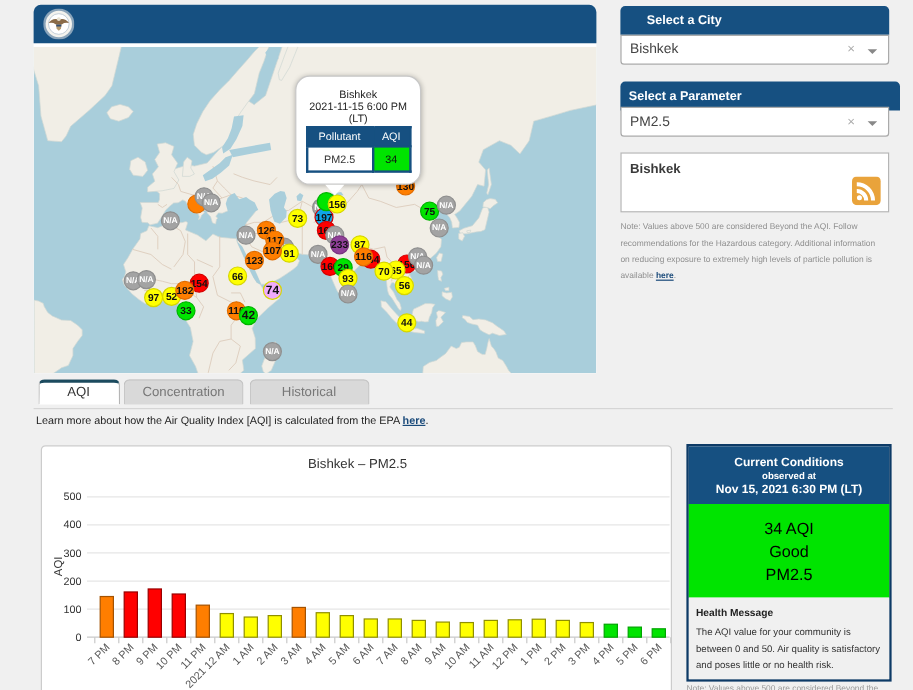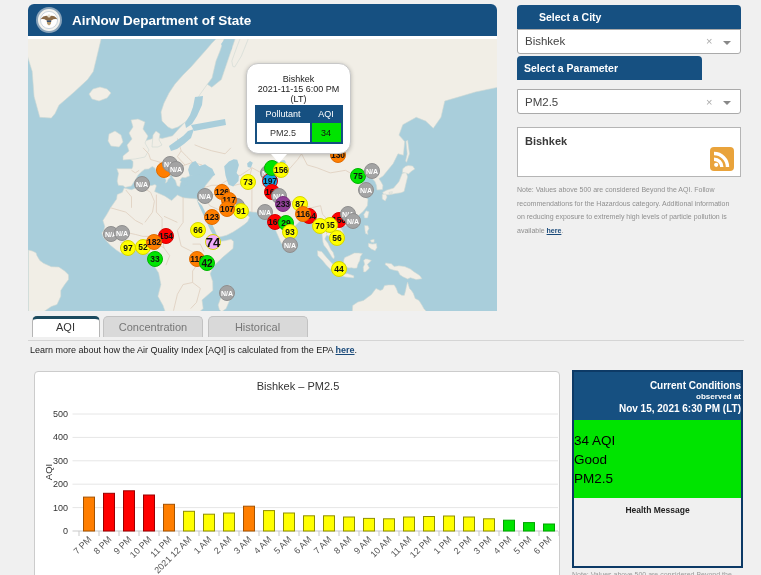--- a/index.html
+++ b/index.html
@@ -16,21 +16,20 @@
 <div class="abs hdrblue" style="left:28px;top:4px;width:469px;height:32px;border-radius:6px 6px 0 0">
   <svg class="abs" style="left:8px;top:3px" width="26" height="26" viewBox="0 0 26 26">
     <circle cx="13" cy="13" r="13" fill="#8aa4ba"></circle>
     <circle cx="13" cy="13" r="11" fill="#f4f3ee"></circle>
     <circle cx="13" cy="13" r="8.6" fill="#ffffff" stroke="#b9c6d2" stroke-width="0.7"></circle>
     <path d="M4.5,12.2 Q8,7.5 12.9,9.4 Q18,7.5 21.5,12.2 Q17.8,11.4 15.8,13.2 L10.2,13.2 Q8.2,11.4 4.5,12.2 Z" fill="#8a6b48"></path>
     <circle cx="13" cy="8.9" r="1.6" fill="#e8e2d2"></circle>
     <path d="M10.6,13 L15.4,13 L14.8,17 L13,18.6 L11.2,17 Z" fill="#b59a6e"></path>
     <path d="M10.9,13.4 L15.1,13.4 L15.1,15 L10.9,15 Z" fill="#334e74"></path>
   </svg>
-  <div class="abs" style="left:44px;top:9px;font-size:13.5px">AirNow Department of State</div>
 </div>
 
 <div class="abs" style="left:28px;top:39px;width:469px;height:272px;overflow:hidden">
 <svg width="469" height="272" viewBox="0 0 469 272" style="display:block">
 <rect width="469" height="272" fill="#a9cedb"></rect>
 <path d="M-32.1,-24.1 L-18.7,-7.0 L-7.3,-3.2 L-3.5,7.7 L4.2,32.5 L6.1,57.6 L11.8,78.3 L23.3,79.1 L27.1,74.4 L30.9,66.3 L46.2,53.0 L59.6,40.6 L65.3,32.5 L73.0,0.6 L65.3,-15.2 L50.0,-33.6 L21.4,-44.1 L-7.3,-38.8 Z" fill="#f1eee6" stroke="#cfd8d4" stroke-width="0.6"></path>
 <path d="M88.8,129.7 L90.5,134.4 L89.2,142.1 L90.3,146.3 L95.3,146.7 L97.0,148.4 L103.3,147.0 L106.8,141.7 L110.2,135.9 L113.5,132.8 L116.7,130.2 L120.5,130.0 L124.3,127.6 L126.8,128.9 L128.7,132.8 L131.4,135.4 L135.8,138.4 L137.1,139.2 L138.1,141.7 L137.3,144.1 L139.1,142.9 L140.0,140.4 L142.5,138.2 L139.6,135.7 L136.6,134.1 L133.3,124.3 L133.7,126.2 L136.4,128.1 L139.6,130.5 L143.4,133.1 L144.4,135.7 L144.6,138.4 L147.5,141.7 L149.0,146.7 L151.7,147.7 L152.4,143.9 L153.4,142.9 L151.9,141.2 L154.0,138.4 L157.2,138.7 L162.7,136.4 L170.4,133.9 L176.1,134.6 L182.8,136.2 L186.6,135.2 L177.3,146.7 L175.9,151.9 L174.0,155.8 L172.7,159.4 L169.6,162.5 L173.8,166.7 L178.0,175.2 L181.8,180.8 L185.9,189.7 L189.5,197.9 L192.9,197.8 L198.8,196.2 L205.1,193.0 L210.5,189.5 L216.2,185.6 L219.7,182.6 L221.6,178.3 L219.1,175.8 L215.5,174.1 L214.9,169.0 L218.1,171.8 L223.9,172.9 L234.4,173.9 L236.3,175.4 L241.4,178.1 L242.0,181.6 L246.4,185.0 L247.7,191.6 L250.4,197.8 L252.9,203.4 L255.4,206.9 L257.1,204.8 L259.8,202.6 L260.7,196.4 L260.4,191.6 L264.6,189.5 L269.7,184.4 L273.5,180.3 L277.4,179.9 L282.1,178.1 L283.7,182.0 L287.3,191.2 L293.8,190.5 L294.0,195.2 L294.9,203.0 L295.9,206.3 L298.9,210.0 L304.5,219.0 L306.0,219.7 L306.4,217.6 L305.1,213.2 L302.8,210.5 L300.1,204.6 L296.8,200.1 L298.4,196.6 L300.1,196.6 L301.6,198.1 L304.1,200.3 L307.5,202.8 L311.0,204.2 L312.7,201.8 L315.9,200.1 L316.1,195.8 L314.2,191.4 L310.8,185.8 L309.5,183.6 L311.2,181.8 L313.8,180.3 L316.9,180.6 L317.5,182.4 L324.2,178.9 L329.9,177.0 L335.6,172.0 L339.4,166.7 L340.0,160.3 L337.0,157.9 L336.2,152.1 L340.8,146.3 L338.5,145.1 L332.4,142.6 L334.7,138.9 L338.9,136.7 L344.2,139.4 L346.9,142.6 L348.4,146.3 L349.0,151.0 L354.5,150.5 L354.9,146.3 L352.8,142.4 L350.9,139.7 L355.1,136.9 L359.5,131.5 L365.2,124.6 L370.0,114.8 L375.4,116.2 L376.7,102.6 L371.0,96.1 L374.8,85.7 L388.2,78.3 L397.7,82.1 L405.3,89.3 L413.0,78.3 L416.8,62.0 L432.1,57.6 L447.4,53.0 L470.3,48.2 L474.1,-44.1 L222.0,-44.1 L193.3,40.6 L183.8,48.2 L176.1,43.2 L166.6,38.0 L160.8,53.0 L158.0,70.4 L159.9,80.2 L151.3,89.3 L144.6,96.8 L134.1,99.4 L126.1,97.8 L124.2,99.7 L116.5,102.0 L113.8,107.6 L110.4,109.1 L107.3,113.9 L103.7,112.7 L98.2,116.5 L105.0,122.4 L104.9,127.3 L103.9,129.7 Z" fill="#f1eee6" stroke="#cfd8d4" stroke-width="0.6"></path>
 <path d="M96.1,149.1 L103.5,150.7 L113.5,146.7 L123.8,146.5 L127.0,145.5 L128.4,146.7 L126.6,152.6 L136.6,156.9 L143.6,161.6 L149.4,156.0 L155.1,158.7 L164.5,159.6 L169.0,159.9 L169.6,162.5 L171.5,166.9 L175.3,175.2 L178.2,181.2 L180.9,187.5 L183.4,192.4 L186.0,196.4 L189.1,198.1 L191.4,202.4 L196.4,201.8 L203.0,200.3 L205.5,202.4 L205.0,209.6 L195.2,217.8 L188.7,224.1 L185.5,227.2 L182.2,234.8 L184.7,242.6 L184.9,251.4 L174.0,261.0 L175.2,269.6 L170.4,273.8 L166.6,282.5 L139.8,282.5 L139.8,280.3 L135.0,266.5 L129.9,257.3 L132.9,245.5 L130.6,233.9 L125.1,225.3 L125.7,218.0 L123.6,213.8 L118.8,214.2 L115.7,210.7 L109.3,211.3 L103.5,213.4 L98.0,212.5 L93.0,214.2 L88.2,210.9 L82.1,206.1 L75.6,198.7 L73.9,194.0 L75.8,191.4 L76.8,187.5 L74.9,181.4 L78.7,175.6 L82.5,168.8 L88.6,160.1 L89.2,155.6 L94.4,153.3 Z" fill="#f1eee6" stroke="#cfd8d4" stroke-width="0.6"></path>
 <path d="M201.5,245.7 L203.8,252.4 L202.5,259.4 L198.1,269.6 L193.7,272.8 L191.4,270.7 L190.1,266.1 L192.2,260.4 L195.8,252.6 L199.0,247.4 Z" fill="#f1eee6" stroke="#cfd8d4" stroke-width="0.6"></path>
 <path d="M206.7,28.0 L213.4,17.0 L220.0,0.6 L217.2,-13.5 L209.5,6.3 L203.8,22.0 L204.8,27.4 Z" fill="#f1eee6" stroke="#cfd8d4" stroke-width="0.6"></path>
@@ -108,21 +107,21 @@
 <path d="M197,0 L203,3 L204,10 L198,14 L193,5 Z" fill="#a9cedb"></path>
 </svg>
 <div class="mk" style="left:75px;top:187px;background:#a3a3a3;border-color:#8f8f8f;color:#fff;font-size:7px">N/A</div>
 <div class="mk" style="left:86px;top:186px;background:#a3a3a3;border-color:#8f8f8f;color:#fff;font-size:7px">N/A</div>
 <div class="mk" style="left:130px;top:189px;background:#ff0000;border-color:#d40000;color:#111;font-size:8.5px">154</div>
 <div class="mk" style="left:92px;top:201px;background:#ffff00;border-color:#d6d600;color:#111;font-size:8.5px">97</div>
 <div class="mk" style="left:107px;top:200px;background:#ffff00;border-color:#d6d600;color:#111;font-size:8.5px">52</div>
 <div class="mk" style="left:118px;top:195px;background:#ff7e00;border-color:#e06c00;color:#111;font-size:8.5px">182</div>
 <div class="mk" style="left:119px;top:212px;background:#00e400;border-color:#00b400;color:#111;font-size:8.5px">33</div>
 <div class="mk" style="left:162px;top:183px;background:#ffff00;border-color:#d6d600;color:#111;font-size:8.5px">66</div>
-<div class="mk" style="left:177px;top:195px;background:#f0abfc;border-color:#d6d600;color:#111;font-size:13px">74</div>
+<div class="mk" style="left:191px;top:195px;background:#f0abfc;border-color:#d6d600;color:#111;font-size:10px">74</div>
 <div class="mk" style="left:161px;top:212px;background:#ff7e00;border-color:#e06c00;color:#111;font-size:8.5px">110</div>
 <div class="mk" style="left:171px;top:216px;background:#00e400;border-color:#00b400;color:#111;font-size:10px">42</div>
 <div class="mk" style="left:191px;top:246px;background:#a3a3a3;border-color:#8f8f8f;color:#fff;font-size:7px">N/A</div>
 <div class="mk" style="left:106px;top:137px;background:#a3a3a3;border-color:#8f8f8f;color:#fff;font-size:7px">N/A</div>
 <div class="mk" style="left:128px;top:123px;background:#ff7e00;border-color:#e06c00;color:#111;font-size:8.5px"></div>
 <div class="mk" style="left:134px;top:117px;background:#a3a3a3;border-color:#8f8f8f;color:#fff;font-size:7px">N/A</div>
 <div class="mk" style="left:140px;top:122px;background:#a3a3a3;border-color:#8f8f8f;color:#fff;font-size:7px">N/A</div>
 <div class="mk" style="left:169px;top:149px;background:#a3a3a3;border-color:#8f8f8f;color:#fff;font-size:7px">N/A</div>
 <div class="mk" style="left:176px;top:170px;background:#ff7e00;border-color:#e06c00;color:#111;font-size:8.5px">123</div>
 <div class="mk" style="left:186px;top:145px;background:#ff7e00;border-color:#e06c00;color:#111;font-size:8.5px">126</div>
@@ -271,38 +270,39 @@
       <rect x="468.5" y="148.2" width="11" height="10.8" fill="#00e400" stroke="#00a400" stroke-width="1"></rect>
       <text transform="translate(477.0,168.0) rotate(-45)" text-anchor="end" font-size="9" fill="#555">4 PM</text>
       <rect x="488.5" y="150.6" width="11" height="8.4" fill="#00e400" stroke="#00a400" stroke-width="1"></rect>
       <text transform="translate(497.0,168.0) rotate(-45)" text-anchor="end" font-size="9" fill="#555">5 PM</text>
       <rect x="508.5" y="152.0" width="11" height="7.0" fill="#00e400" stroke="#00a400" stroke-width="1"></rect>
       <text transform="translate(517.0,168.0) rotate(-45)" text-anchor="end" font-size="9" fill="#555">6 PM</text>
 </svg>
 </div>
 
 <div class="abs" style="left:572px;top:370px;width:171px;height:198px;border:2px solid #0d3a66;z-index:2">
-  <div style="background:#165081;color:#fff;text-align:right;height:48px;padding-top:6px">
+  <div style="background:#165081;color:#fff;text-align:center;height:48px;padding-top:6px">
     <div style="font-size:10px;font-weight:bold;margin-top:2px">Current Conditions</div>
     <div style="font-size:8px;font-weight:bold;margin-top:1px">observed at</div>
     <div style="font-size:10px;font-weight:bold;margin-top:2px">Nov 15, 2021 6:30 PM (LT)</div>
   </div>
-  <div style="background:#00e400;height:78px;color:#000;font-size:13.5px;padding-top:11px;line-height:19px">34 AQI<br>Good<br>PM2.5</div>
+  <div style="background:#00e400;height:78px;text-align:center;color:#000;font-size:13.5px;padding-top:11px;line-height:19px">34 AQI<br>Good<br>PM2.5</div>
   <div style="background:#f0f0f0;height:68px;padding:4px 6px 0 6px">
-    <div style="text-align:center;font-size:8.5px;font-weight:bold;color:#222;margin-top:3px">Health Message</div>
+    <div style="text-align:left;font-size:8.5px;font-weight:bold;color:#222;margin-top:3px">Health Message</div>
+    <div style="font-size:8px;color:#333;line-height:14px;margin-top:5px">The AQI value for your community is between 0 and 50. Air quality is satisfactory and poses little or no health risk.</div>
   </div>
 </div>
 <div class="abs" style="left:572px;top:571px;font-size:7px;color:#999">Note: Values above 500 are considered Beyond the</div>
 
 <div class="abs hdrblue" style="left:517px;top:5px;width:223.5px;height:23.6px;border-radius:4px 4px 0 0;font-size:10.5px;line-height:24px;padding-left:22px">Select a City</div>
 <div class="abs ddl" style="left:517px;top:28.6px;width:223.5px;height:25px">Bishkek
   <span style="position:absolute;right:27px;color:#aaa;font-size:11px">×</span>
   <span style="position:absolute;right:9px;top:11px;width:0;height:0;border-left:4px solid transparent;border-right:4px solid transparent;border-top:4px solid #888"></span>
 </div>
-<div class="abs hdrblue" style="left:517px;top:56px;width:185px;height:23.5px;border-radius:4px 4px 0 0;font-size:10.5px;line-height:24px;padding-left:7px">Select a Parameter</div>
+<div class="abs hdrblue" style="left:517px;top:68px;width:233px;height:23.5px;border-radius:4px 4px 0 0;font-size:10.5px;line-height:24px;padding-left:7px">Select a Parameter</div>
 <div class="abs ddl" style="left:517px;top:89.1px;width:223.5px;height:25.3px">PM2.5
   <span style="position:absolute;right:27px;color:#aaa;font-size:11px">×</span>
   <span style="position:absolute;right:9px;top:11px;width:0;height:0;border-left:4px solid transparent;border-right:4px solid transparent;border-top:4px solid #888"></span>
 </div>
 
 <div class="abs" style="left:517px;top:126.5px;width:223.5px;height:50.5px;background:#fff;border:1px solid #b5b5b5">
   <div style="font-size:11px;font-weight:bold;color:#3a3a3a;margin:7px 0 0 7px">Bishkek</div>
   <svg style="position:absolute;right:6px;bottom:5px" width="24" height="24" viewBox="0 0 24 24">
     <rect width="24" height="24" rx="4" fill="#e9a33b"></rect>
     <circle cx="6.2" cy="17.8" r="2.1" fill="#fff"></circle>

